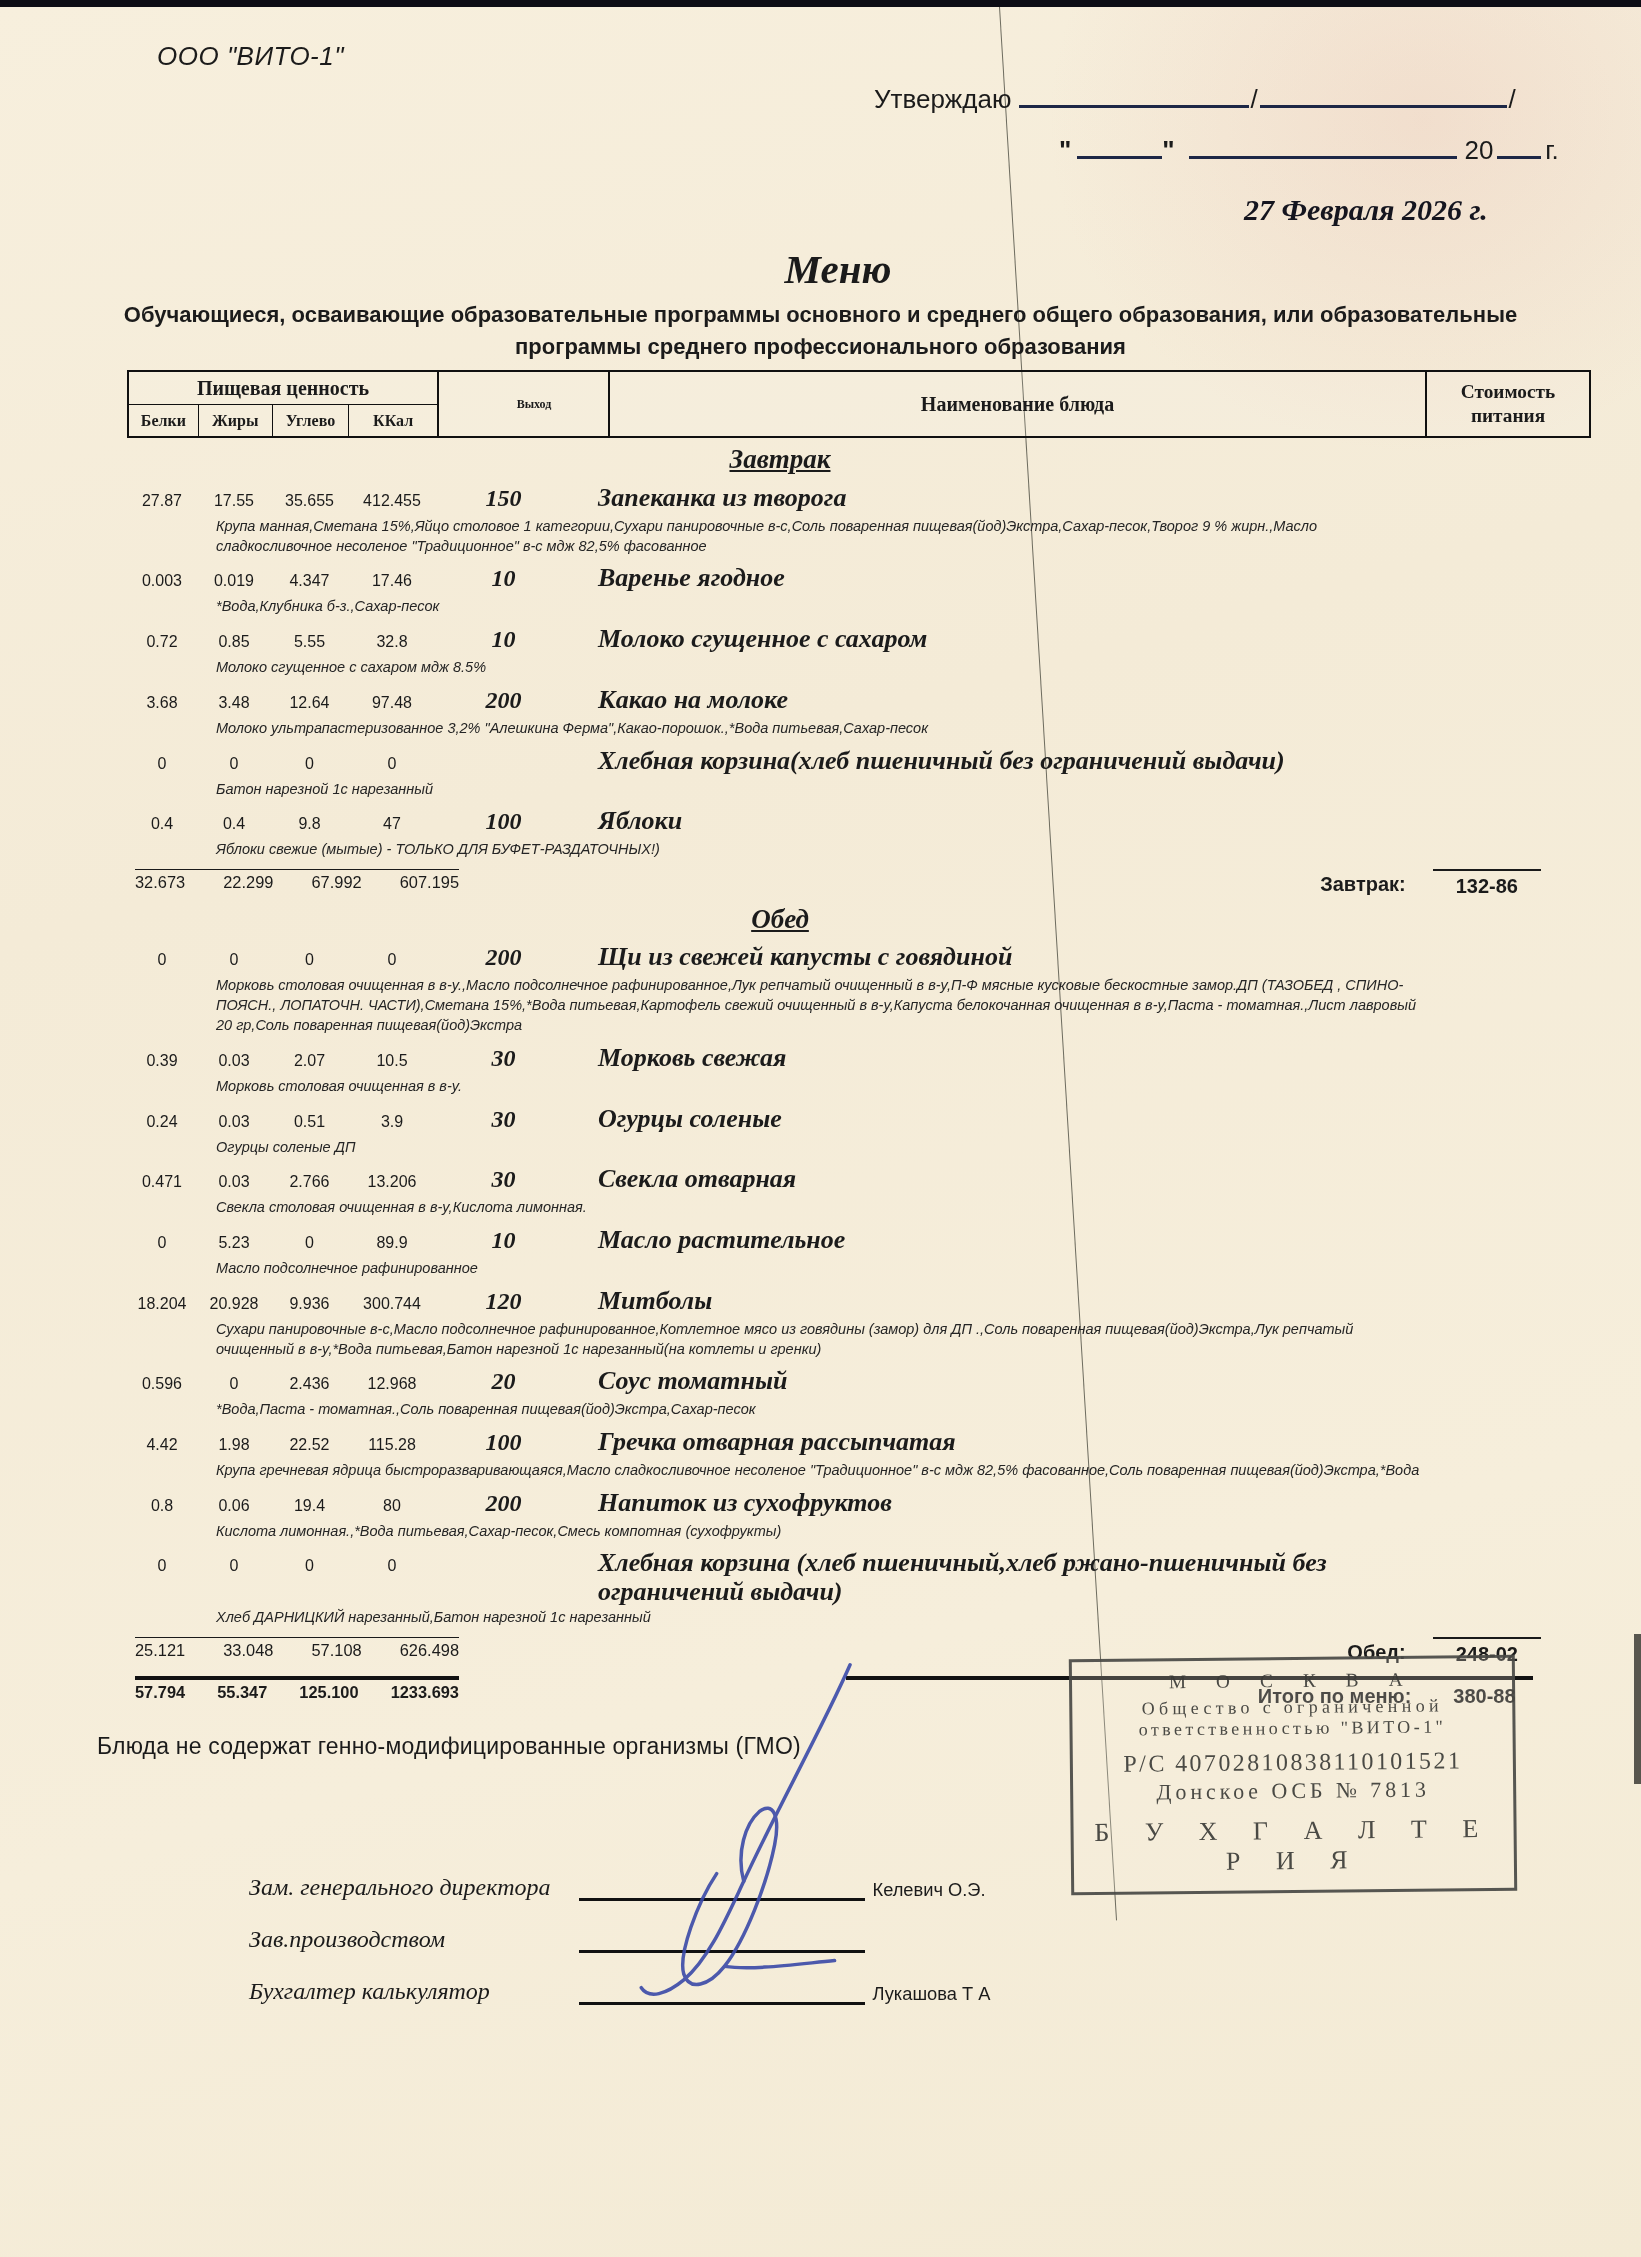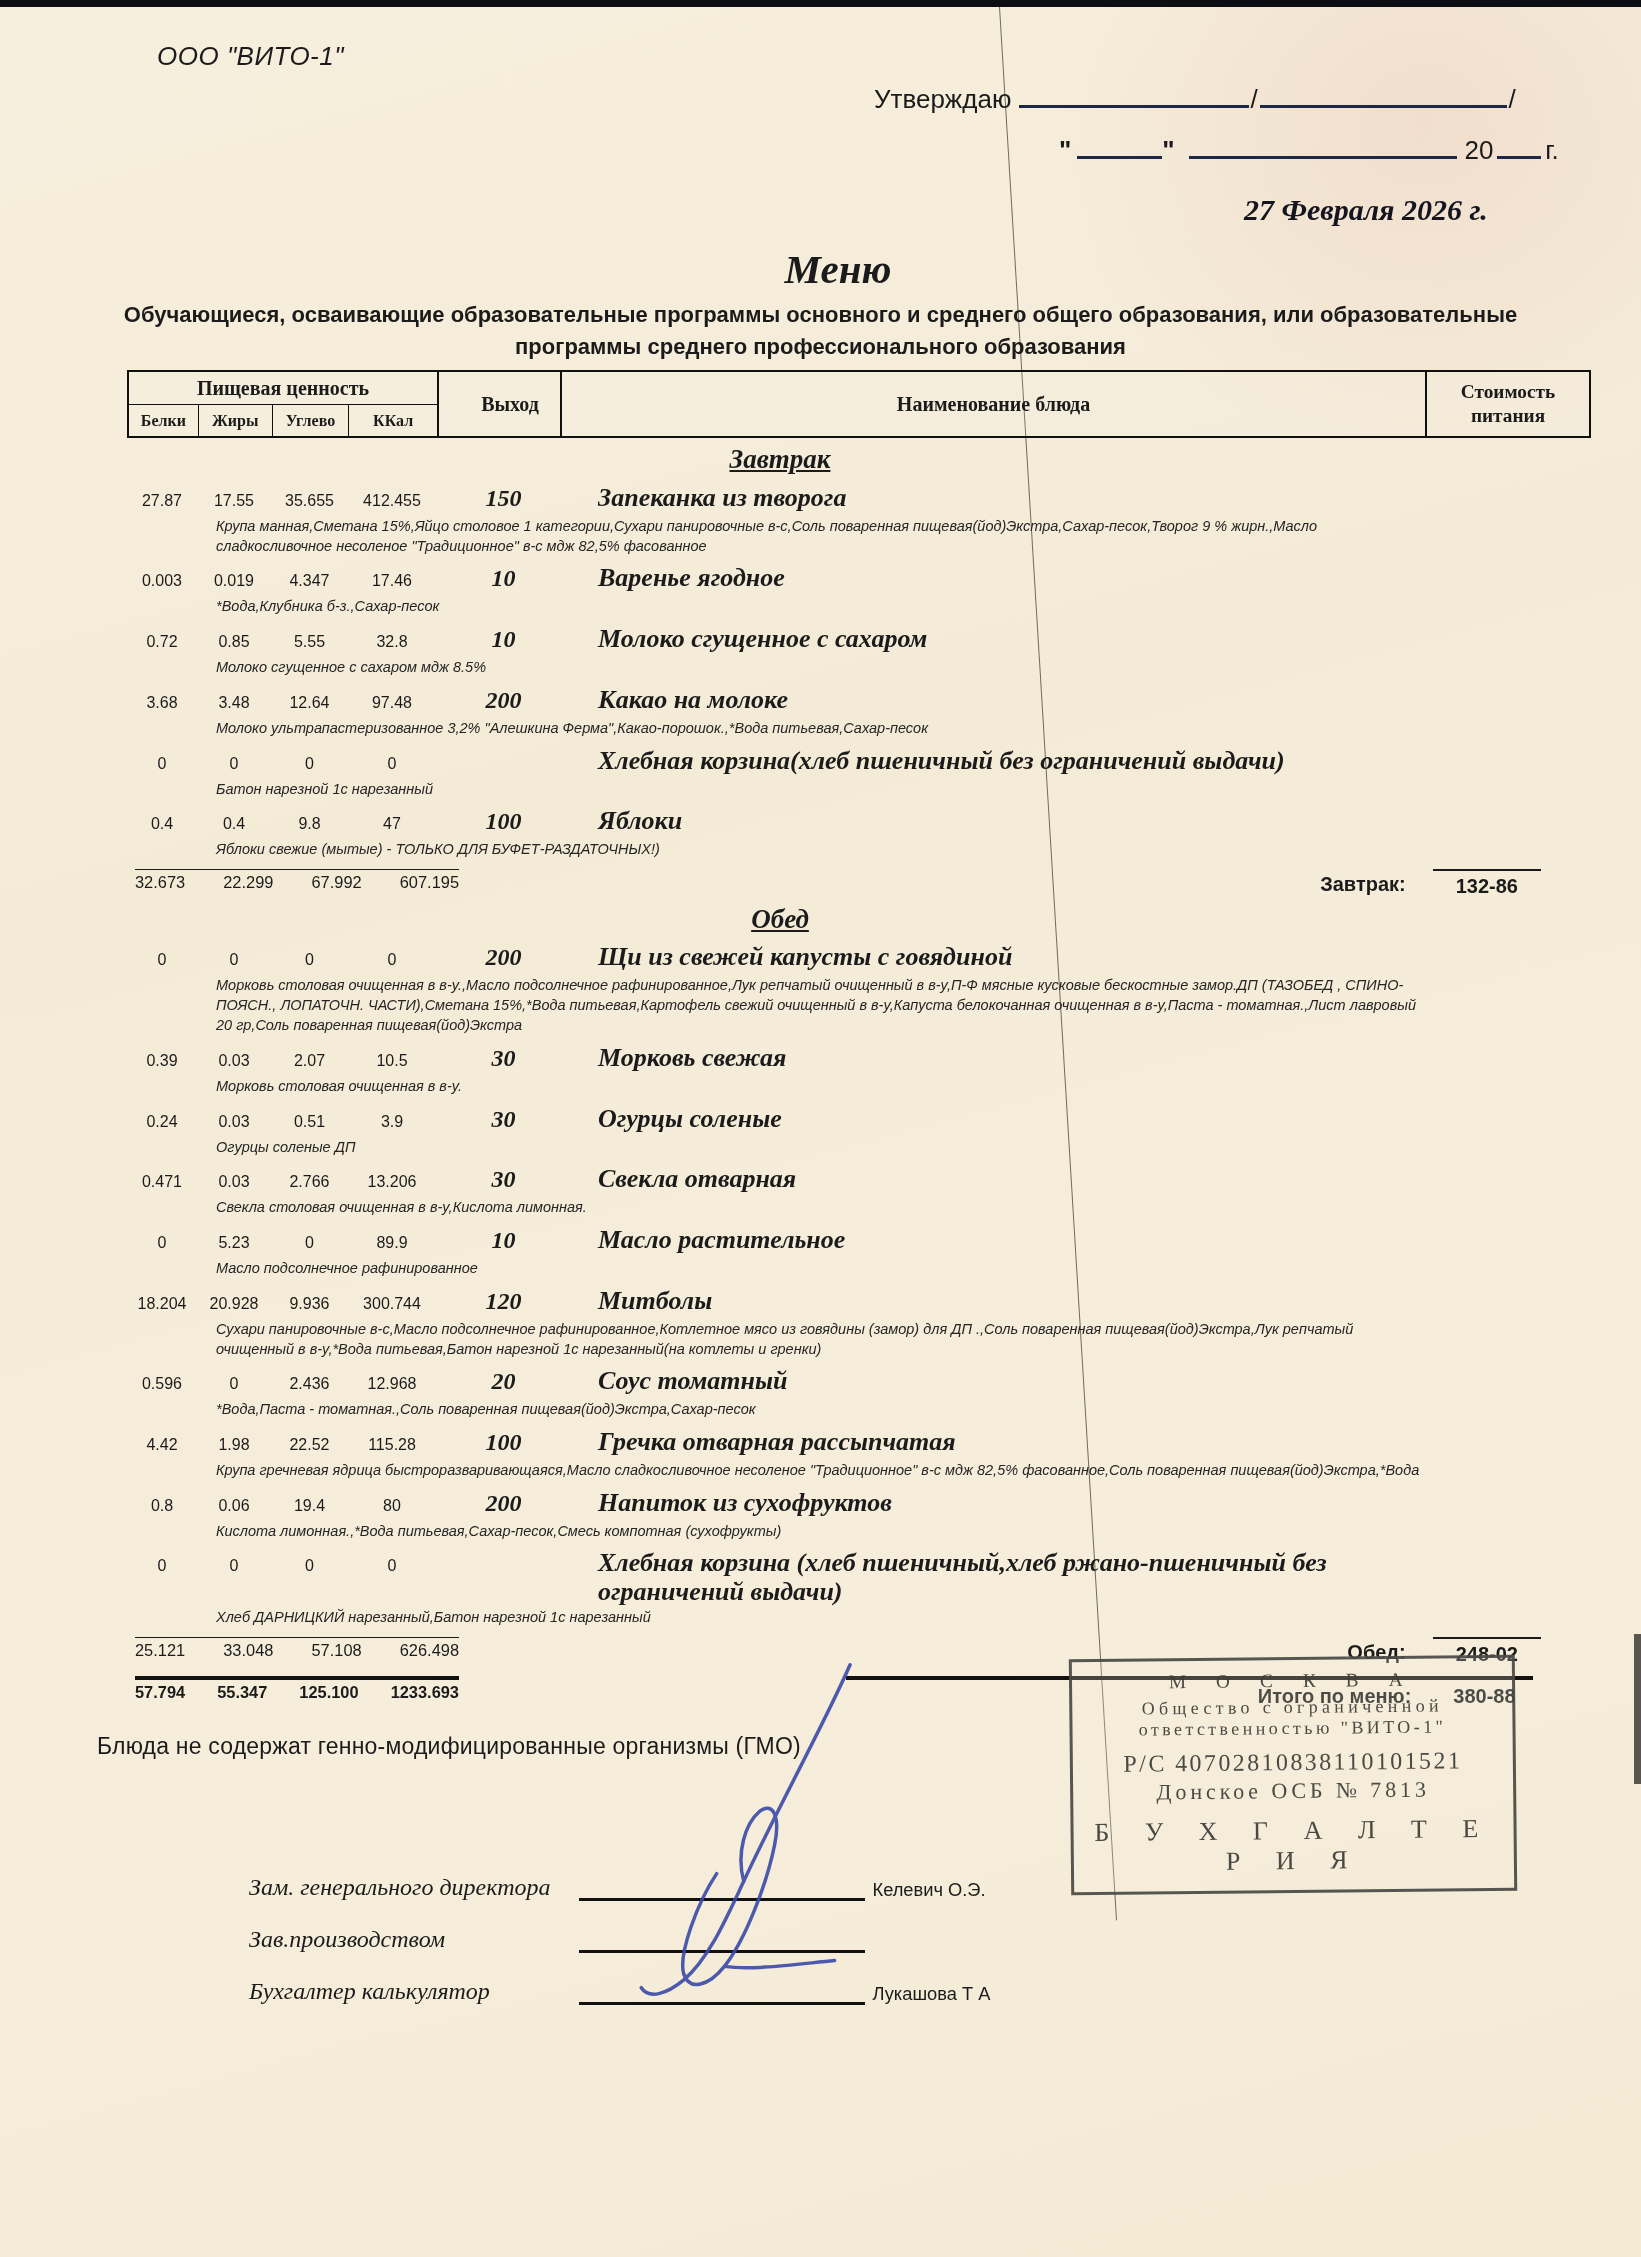--- a/index.html
+++ b/index.html
@@ -30,21 +30,21 @@
   .subtitle{width:1410px;margin:5.8px auto 0;text-align:center;font-weight:bold;font-size:22px;line-height:1.45;}
   
   .thead{display:flex;width:1464px;margin-left:127px;margin-top:7.7px;border:2.9px solid #101010;
         box-sizing:border-box;height:68px;font-family:"Liberation Serif",serif;font-weight:bold;background:rgba(255,255,255,.08);}
   .th-nut{width:310px;border-right:2.9px solid #101010;display:flex;flex-direction:column;box-sizing:border-box;}
   .th-group{height:32px;border-bottom:1.9px solid #101010;display:flex;align-items:center;justify-content:center;font-size:20px;}
   .th-sub{flex:1;display:flex;}
   .th-sub span{display:flex;align-items:center;justify-content:center;font-size:16px;border-right:1.9px solid #101010;box-sizing:border-box;}
   .th-sub span:nth-child(1){width:70px;} .th-sub span:nth-child(2){width:74px;text-align:right;}
   .th-sub span:nth-child(3){width:77px;} .th-sub span:nth-child(4){width:88px;border-right:none;}
-  .th-out{width:123px;border-right:2.9px solid #101010;display:flex;align-items:center;justify-content:center;font-size:20px;box-sizing:border-box;padding-left:21px;}
+  .th-out{width:171px;border-right:2.9px solid #101010;display:flex;align-items:center;justify-content:center;font-size:12px;box-sizing:border-box;padding-left:21px;}
   .th-dish{flex:1;display:flex;align-items:center;justify-content:center;font-size:20px;}
   .th-cost{width:164px;border-left:2.9px solid #101010;display:flex;align-items:center;justify-content:center;
         text-align:center;font-size:19.3px;line-height:1.25;box-sizing:border-box;padding:0 9.7px;}
   
   .section{width:100%;box-sizing:border-box;padding-right:81px;text-align:center;margin-top:5.8px;
         font-family:"Liberation Serif",serif;font-style:italic;font-weight:bold;font-size:27px;text-decoration:underline;}
   .dish{margin-top:7.7px;}
   .nrow{display:flex;align-items:baseline;margin-left:127px;line-height:29px;}
   .nc{font-size:16px;text-align:center;}
   .nc.c1{width:70px;} .nc.c2{width:74px;} .nc.c3{width:77px;} .nc.c4{width:88px;}

